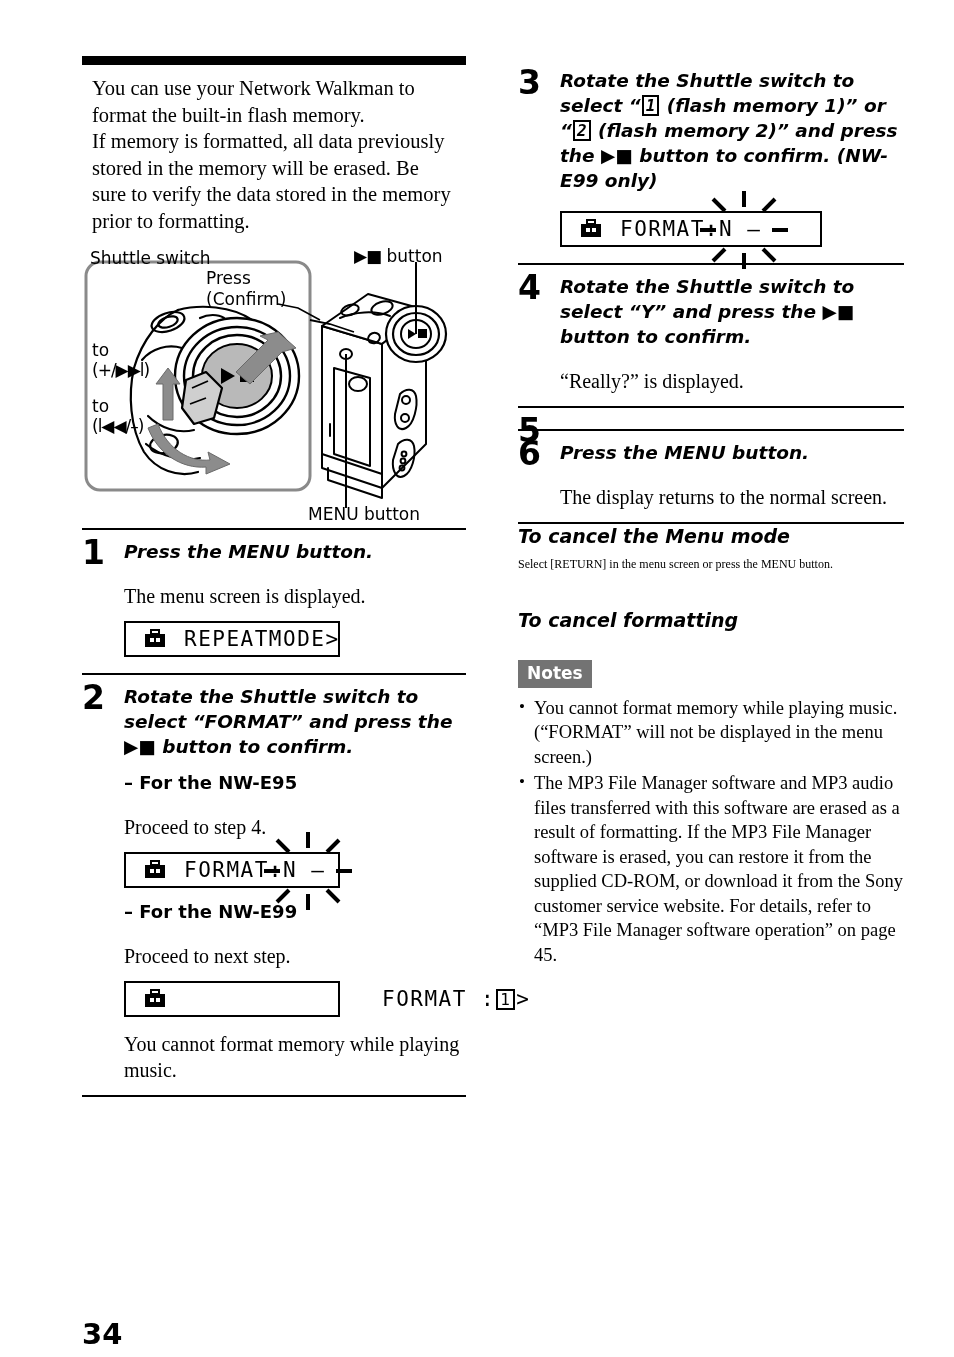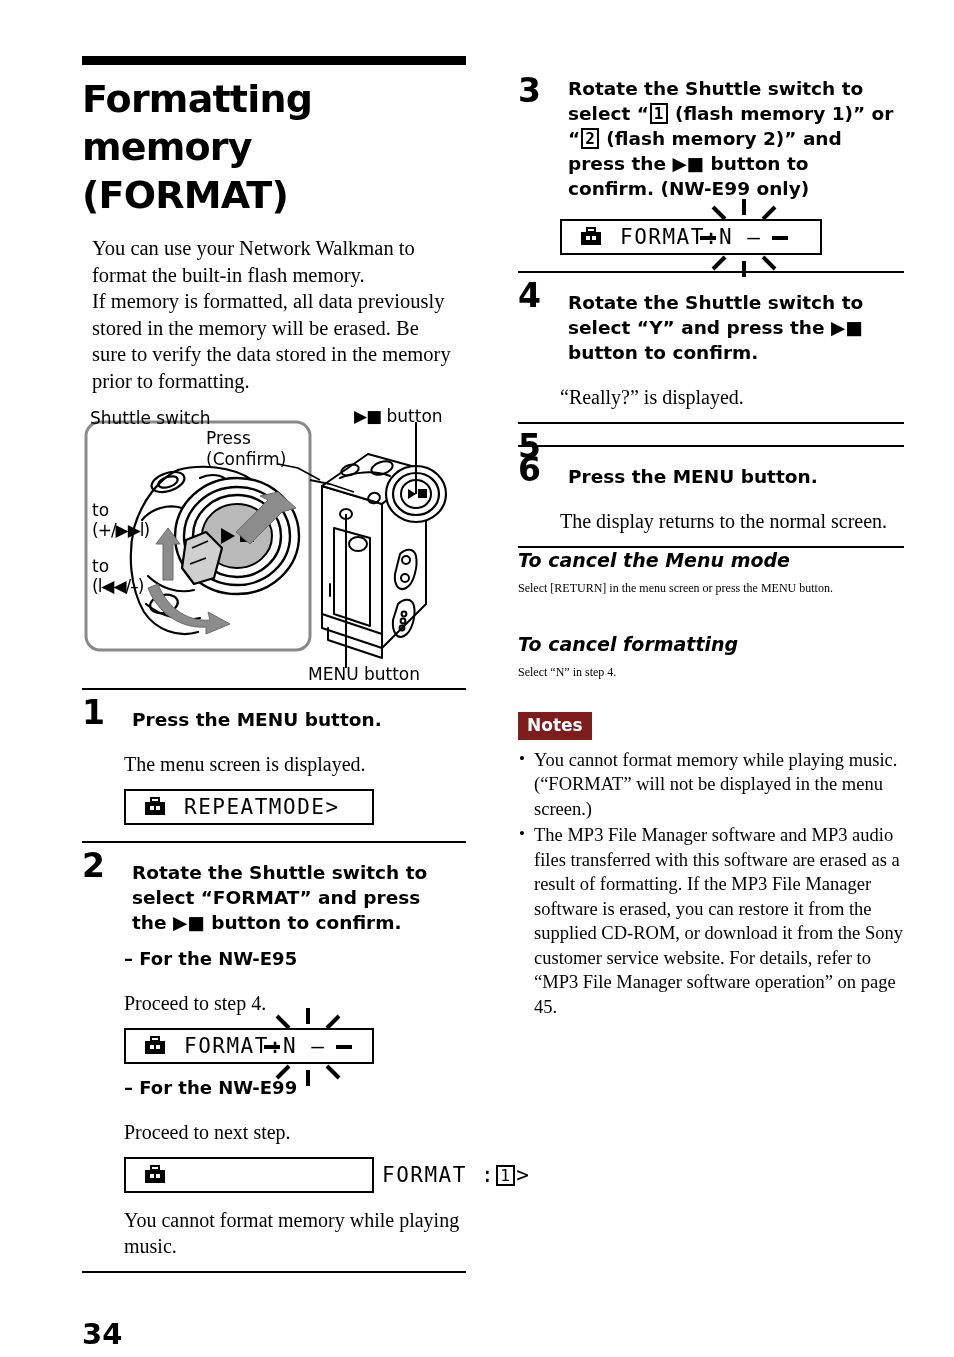--- a/index.html
+++ b/index.html
@@ -87,21 +87,22 @@
     line-height: 33px;
   }
   .step-body {
     margin-left: 42px;
   }
   .step-head {
     font-family: "DejaVu Sans", sans-serif;
     font-weight: bold;
     font-size: 18.5px;
     line-height: 25px;
-    margin: 8px;
+    margin: 0;
+    font-style: italic;
   }
   .step-text {
     font-size: 20px;
     line-height: 26px;
     margin: 19px 0 0 0;
   }
   .sub-head {
     font-family: "DejaVu Sans", sans-serif;
     font-weight: bold;
     font-size: 18px;
@@ -117,21 +118,21 @@
   }
   .lcd {
     border: 2px solid #000;
     height: 36px;
     display: flex;
     align-items: center;
     padding: 0 0 0 18px;
     box-sizing: border-box;
     background: #fff;
   }
-  .lcd-left { width: 250px; }
+  .lcd-left { width: 216px; }
   .lcd-right { width: 262px; }
   .lcd-text {
     font-family: "DejaVu Sans Mono", monospace;
     font-size: 21px;
     letter-spacing: 1.5px;
     margin-left: 18px;
     white-space: pre;
   }
   .boxchar {
     border: 2px solid #000;
@@ -161,21 +162,21 @@
     margin: 0 0 4px 0;
   }
   .sec-text {
     font-size: 12px;
     line-height: 24px;
     margin: 0;
     font-family: Liberation Serif, serif;
   }
   .notes-badge {
     display: inline-block;
-    background: #7f1d1d;
+    background: #737373;
     color: #fff;
     font-family: "DejaVu Sans", sans-serif;
     font-weight: bold;
     font-size: 17px;
     line-height: 17px;
     padding: 5px 9px 6px 9px;
   }
   .note-list {
     margin: 8px 0 0 0;
     padding: 0;
@@ -218,21 +219,20 @@
   .glyph { font-family: "DejaVu Sans", sans-serif; letter-spacing: -1px; }
 </style>
 </head>
 <body>
 
 <div class="page">
 
   <div class="col-left">
 
     <div class="title-rule"></div>
-    <h1 class="chapter-title">Formatting memory (FORMAT)</h1>
 
     <p class="intro" style="white-space:pre-line;">You can use your Network Walkman to format the built-in flash memory.
 If memory is formatted, all data previously stored in the memory will be erased. Be sure to verify the data stored in the memory prior to formatting.</p>
 
     <div class="figure">
       <svg width="384" height="280" viewBox="0 0 384 280" xmlns="http://www.w3.org/2000/svg">
 
         <rect x="4" y="14" width="224" height="228" rx="14" ry="14" fill="none" stroke="#8a8a8a" stroke-width="3"></rect>
 
         <g fill="none" stroke="#000" stroke-width="2.2" stroke-linejoin="round" stroke-linecap="round">
@@ -476,21 +476,20 @@
     </div>
     <div class="rule-thin"></div>
 
     <div style="">
       <p class="sec-head">To cancel the Menu mode</p>
       <p class="sec-text">Select [RETURN] in the menu screen or press the MENU button.</p>
     </div>
 
     <div style="margin-top:32px;">
       <p class="sec-head">To cancel formatting</p>
-      <p class="sec-text">Select “N” in step 4.</p>
     </div>
 
     <div style="margin-top:28px;">
       <span class="notes-badge">Notes</span>
       <ul class="note-list">
         <li>You cannot format memory while playing music. (“FORMAT” will not be displayed in the menu screen.)</li>
         <li>The MP3 File Manager software and MP3 audio files transferred with this software are erased as a result of formatting. If the MP3 File Manager software is erased, you can restore it from the supplied CD-ROM, or download it from the Sony customer service website. For details, refer to “MP3 File Manager software operation” on page 45.</li>
       </ul>
     </div>
   </div>

